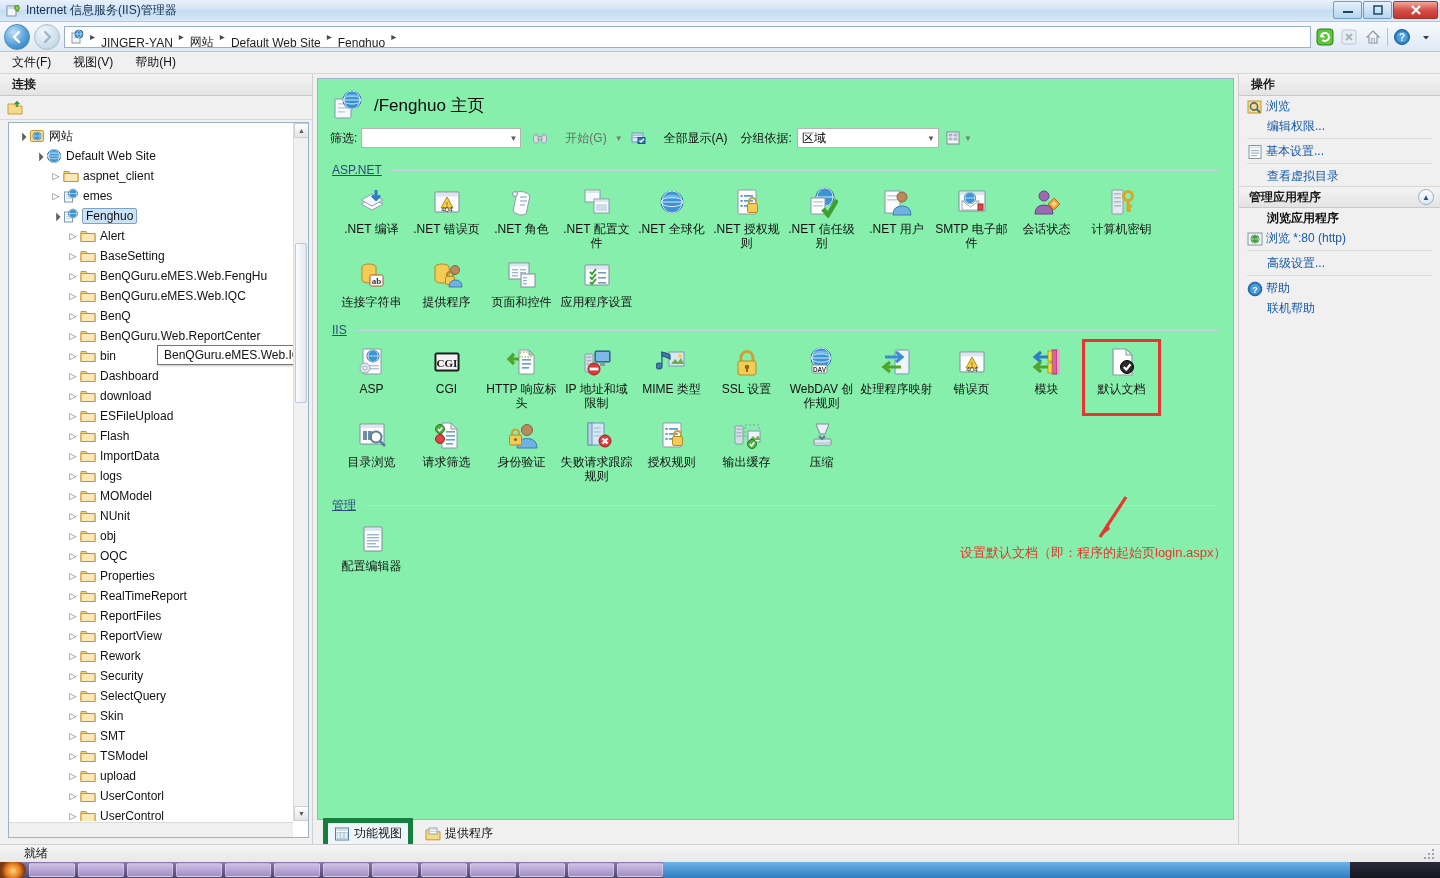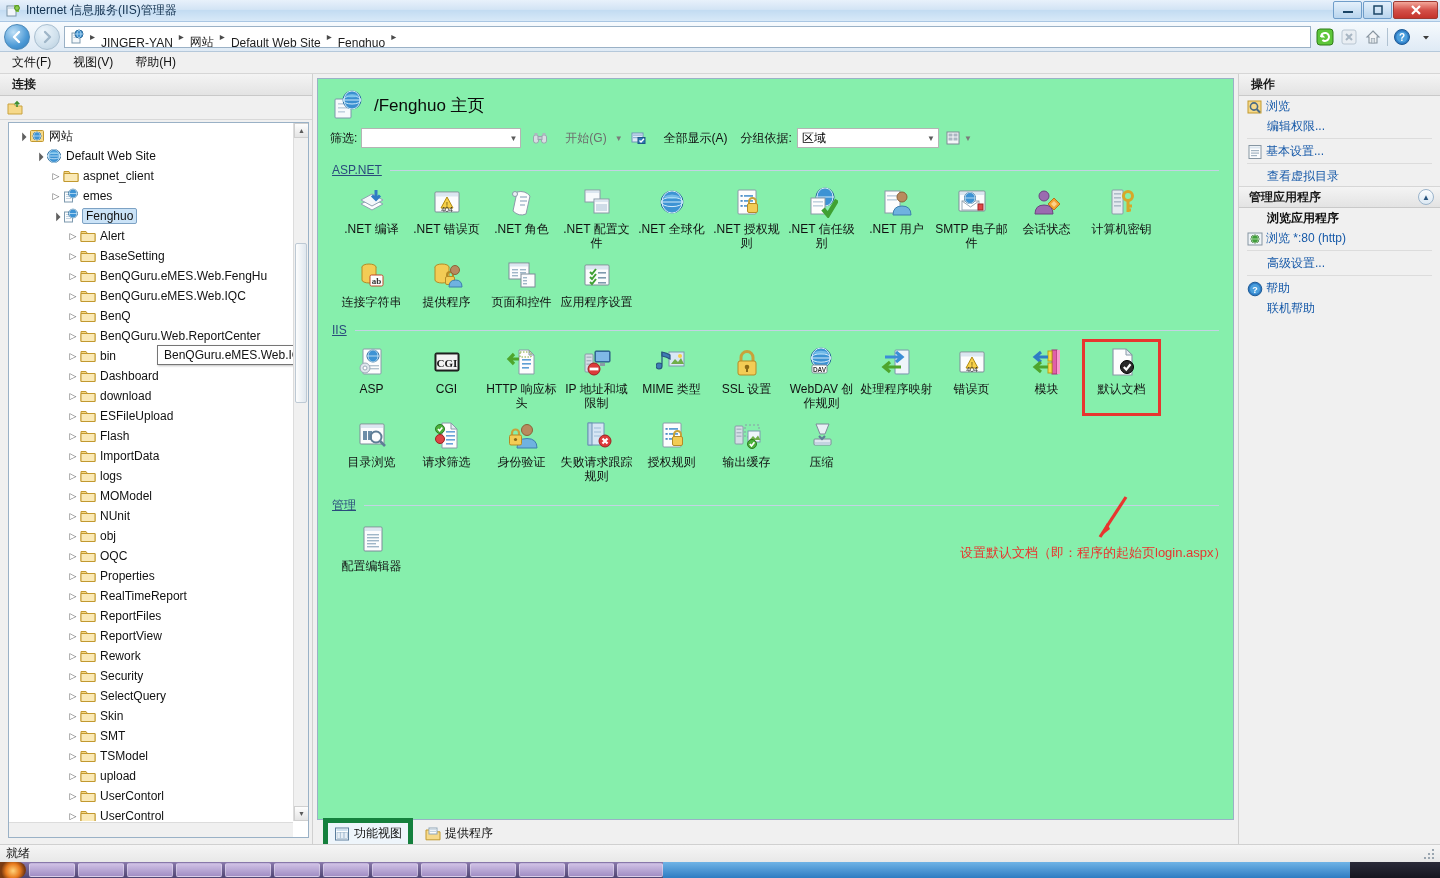--- a/index.html
+++ b/index.html
@@ -339,21 +339,21 @@
   .act-item .al.bold { color: #111; font-weight: bold; }
   .act-item.indent { padding-left: 28px; }
   .act-sep { height:1px; background:#dcdcdc; margin: 2px 8px; }
 
   
   .statusbar {
     height: 18px;
     background: linear-gradient(to bottom,#f5f5f5,#e8e8e8);
     border-top: 1px solid #d0d0d0;
     display: flex; align-items: center;
-    padding: 0 6px;
+    padding: 0 24px;
     font-size: 12px; color: #111;
     position: relative;
   }
   .statusbar .grip {
     position:absolute; right: 4px; top: 2px;
     width: 14px; height: 14px;
   }
   
   .taskbar {
     height: 16px;

